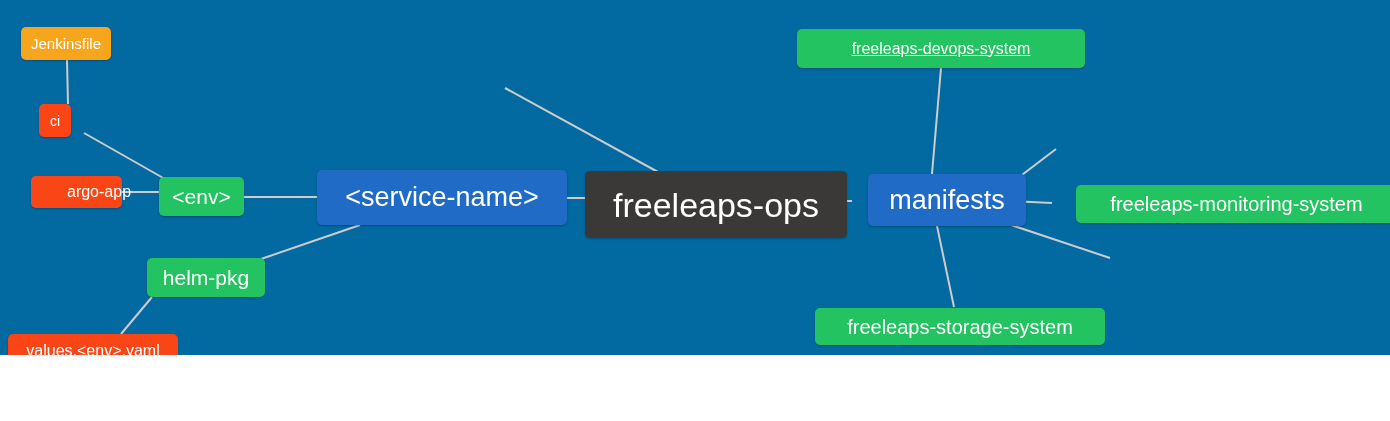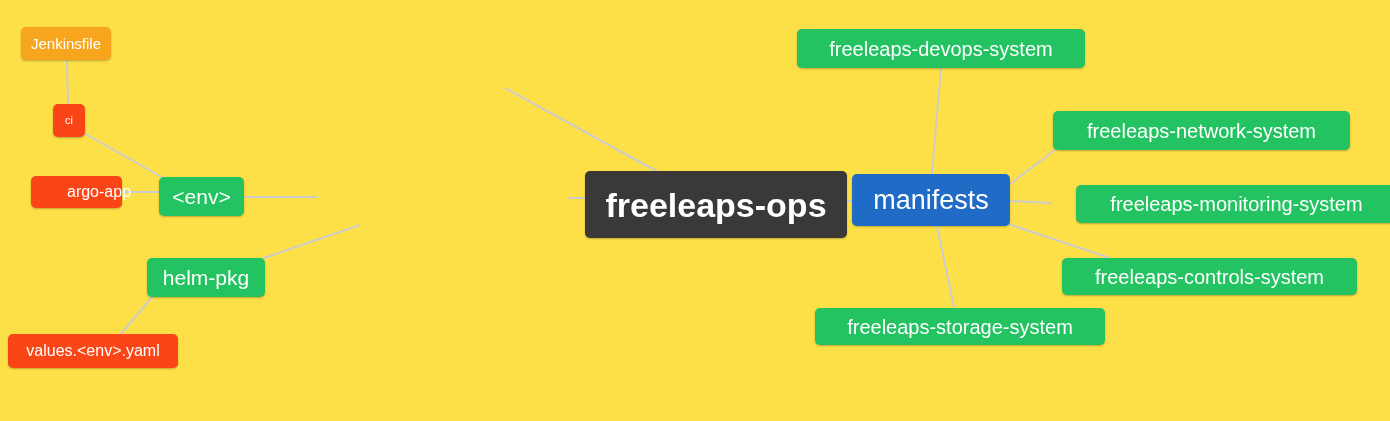--- a/index.html
+++ b/index.html
@@ -4,22 +4,22 @@
 <style>
   html, body {
     margin: 0;
     padding: 0;
     background: #ffffff;
     font-family: "Liberation Sans", "DejaVu Sans", sans-serif;
   }
   .canvas {
     position: relative;
     width: 1390px;
-    height: 421px;
-    background: #fde047;
+    height: 355px;
+    background: #0369a1;
     overflow: hidden;
   }
   .edges {
     position: absolute;
     left: 0;
     top: 0;
     width: 1390px;
     height: 421px;
   }
   .edges line {
@@ -35,30 +35,30 @@
     color: #ffffff;
     border-radius: 5px;
     box-shadow: 0 1px 2px rgba(0,0,0,0.25);
     white-space: nowrap;
     box-sizing: border-box;
     cursor: pointer;
     line-height: 1;
   }
   
   #n-jenkinsfile        { left:21px;   top:27px;  width:90px;  height:33px; font-size:15px; }
-  #n-ci                 { left:53px;   top:104px; width:32px;  height:33px; font-size:11px; }
+  #n-ci                 { left:39px;   top:104px; width:32px;  height:33px; font-size:14px; }
   #n-argo-app           { left:31px;   top:176px; width:91px;  height:32px; font-size:16px;padding-left:45px; }
   #n-env                { left:159px;  top:177px; width:85px;  height:39px; font-size:21px; }
   #n-helm-pkg           { left:147px;  top:258px; width:118px; height:39px; font-size:21px; }
   #n-values-env-yaml    { left:8px;    top:334px; width:170px; height:34px; font-size:16px; }
   #n-first-class-pipeline { left:315px; top:37px; width:276px; height:51px; font-size:27px; }
   #n-service-name       { left:317px;  top:170px; width:250px; height:55px; font-size:27px; }
   #n-freeleaps-ops      { left:585px;  top:171px; width:262px; height:67px; font-size:34px; }
   #n-manifests          { left:852px;  top:174px; width:158px; height:52px; font-size:27px; }
-  #n-devops-system      { left:797px;  top:29px;  width:288px; height:39px; font-size:20px; }
+  #n-devops-system      { left:797px;  top:29px;  width:288px; height:39px; font-size:16px;text-decoration:underline; }
   #n-network-system     { left:1053px; top:111px; width:297px; height:39px; font-size:20px; }
   #n-monitoring-system  { left:1052px; top:185px; width:321px; height:38px; font-size:20px; }
   #n-controls-system    { left:1062px; top:258px; width:295px; height:37px; font-size:20px; }
   #n-storage-system     { left:815px;  top:308px; width:290px; height:37px; font-size:20px; }
 </style>
 </head>
 <body>
 
 <div class="canvas">
 
@@ -78,21 +78,20 @@
     <line x1="1008" y1="224" x2="1110" y2="258" stroke="#cccccc"></line>
     <line x1="937" y1="226" x2="954" y2="307" stroke="#cccccc"></line>
   </svg>
 
   <div class="node" id="n-jenkinsfile" style="background: rgb(248, 165, 30);">Jenkinsfile</div>
   <div class="node" id="n-ci" style="background: rgb(250, 70, 22);">ci</div>
   <div class="node" id="n-argo-app" style="background: rgb(250, 70, 22);">argo-app</div>
   <div class="node" id="n-env" style="background: rgb(34, 195, 96); text-align: right;">&lt;env&gt;</div>
   <div class="node" id="n-helm-pkg" style="background: rgb(34, 195, 96);">helm-pkg</div>
   <div class="node" id="n-values-env-yaml" style="background: rgb(250, 70, 22);">values.&lt;env&gt;.yaml</div>
-  <div class="node" id="n-freeleaps-ops" style="background: rgb(59, 56, 56); font-weight: bold;">freeleaps-ops</div>
-  <div class="node" id="n-manifests" style="background: rgb(31, 107, 197);">manifests</div>
+  <div class="node" id="n-service-name" style="background: rgb(31, 107, 197);">&lt;service-name&gt;</div>
+  <div class="node" id="n-freeleaps-ops" style="background: rgb(59, 56, 56);">freeleaps-ops</div>
+  <div class="node" id="n-manifests" style="background: rgb(31, 107, 197); margin-left: 16px;">manifests</div>
   <div class="node" id="n-devops-system" style="background: rgb(34, 195, 96);">freeleaps-devops-system</div>
-  <div class="node" id="n-network-system" style="background: rgb(34, 195, 96);">freeleaps-network-system</div>
   <div class="node" id="n-monitoring-system" style="background: rgb(34, 195, 96); margin-left: 24px;">freeleaps-monitoring-system</div>
-  <div class="node" id="n-controls-system" style="background: rgb(34, 195, 96);">freeleaps-controls-system</div>
   <div class="node" id="n-storage-system" style="background: rgb(34, 195, 96);">freeleaps-storage-system</div>
 
 </div>
 
 </body></html>

